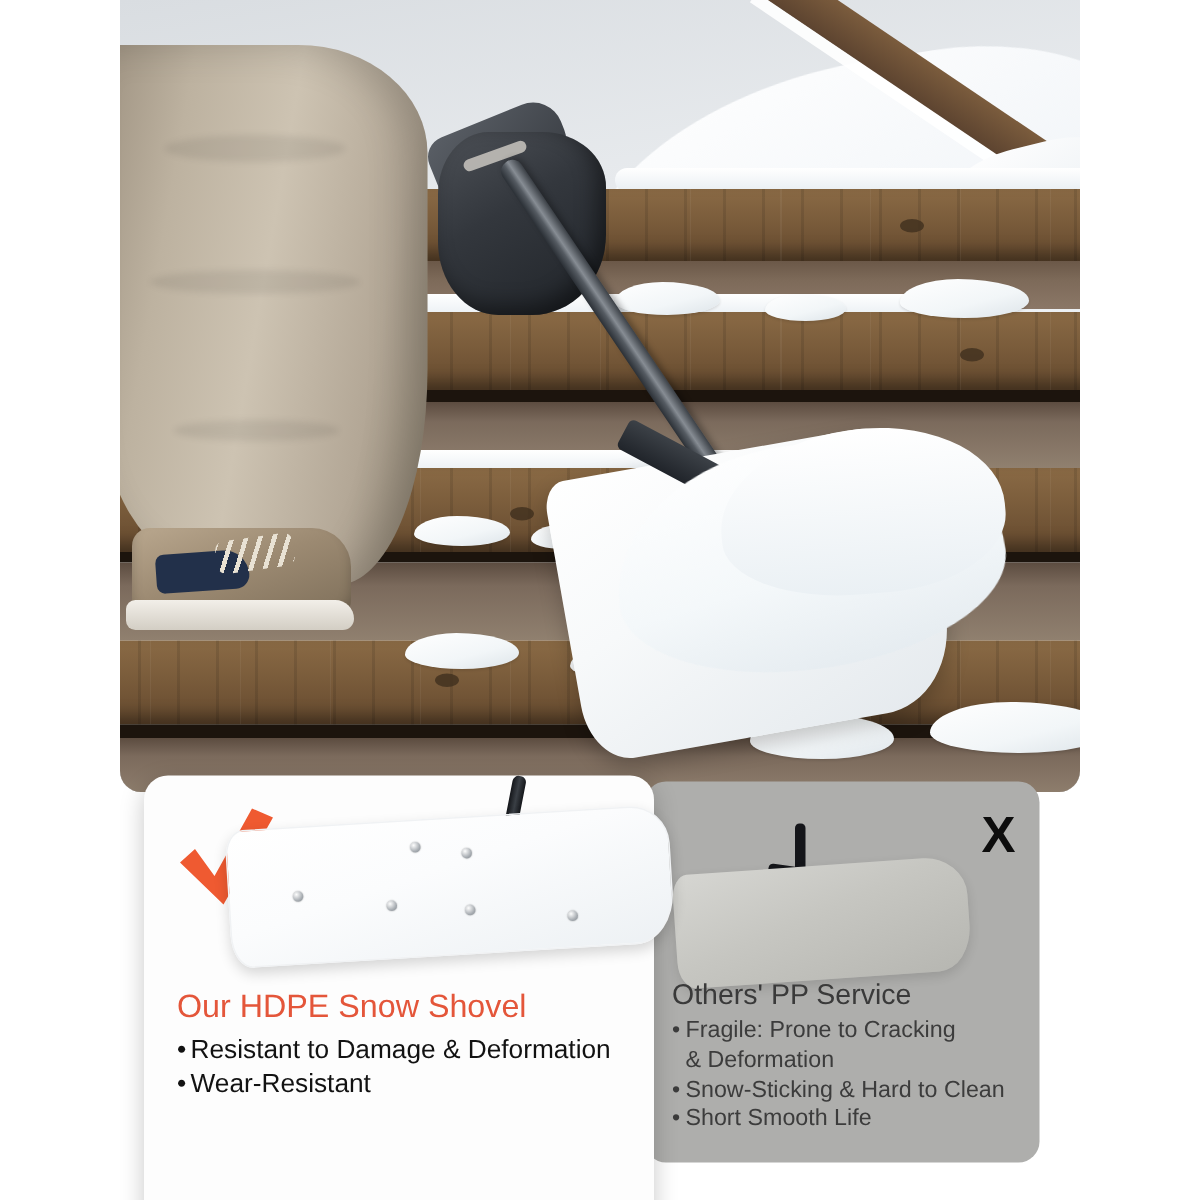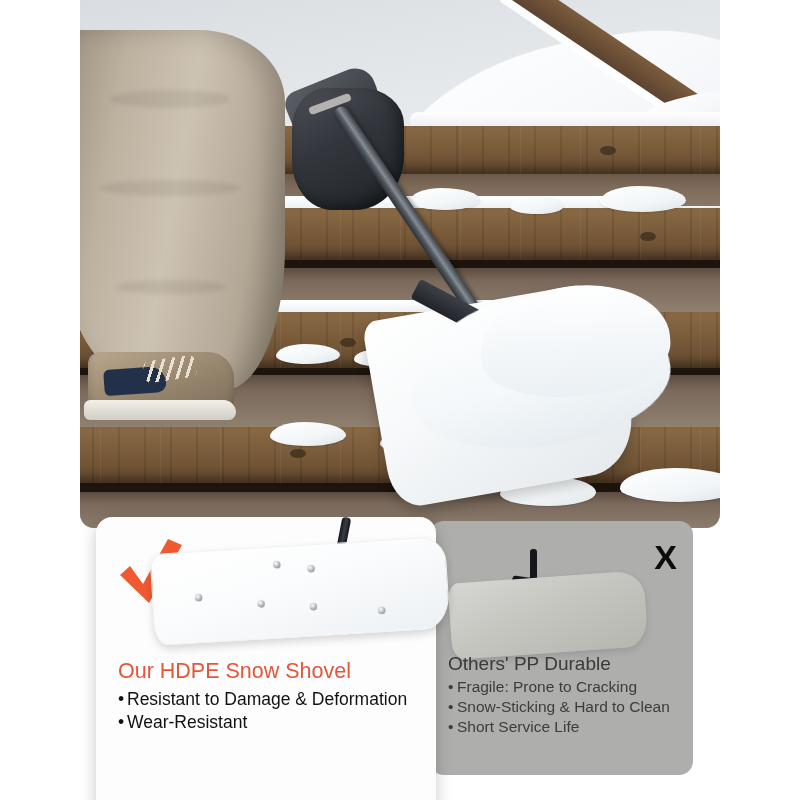--- a/index.html
+++ b/index.html
@@ -347,29 +347,32 @@
 
   <div class="panel-bad">
     <div class="bad-shovel">
       <div class="bad-stem"></div>
       <div class="bad-tee"></div>
       <div class="bad-blade"></div>
     </div>
     <div class="bad-x">X</div>
 
     <div class="panel-bad-text">
-      <div class="bad-head">Others' PP Durable</div>
+      <div class="bad-head">Others' PP Service</div>
       <div class="bad-li">
         <span class="bullet-dot">•</span><span>Fragile: Prone to Cracking</span>
       </div>
       <div class="bad-li">
+        <span class="bullet-dot"></span><span>&amp; Deformation</span>
+      </div>
+      <div class="bad-li">
         <span class="bullet-dot">•</span><span>Snow-Sticking &amp; Hard to Clean</span>
       </div>
       <div class="bad-li">
-        <span class="bullet-dot">•</span><span>Short Service Life</span>
+        <span class="bullet-dot">•</span><span>Short Smooth Life</span>
       </div>
     </div>
   </div>
 
   <div class="panel-good">
     <div class="check">
       <svg viewBox="0 0 70 72" width="70" height="72" aria-hidden="true">
         <path d="M4 40 L14 31 L27 49 L52 4 L66 10 L33 68 Z" fill="#ef5a31"></path>
       </svg>
     </div>

